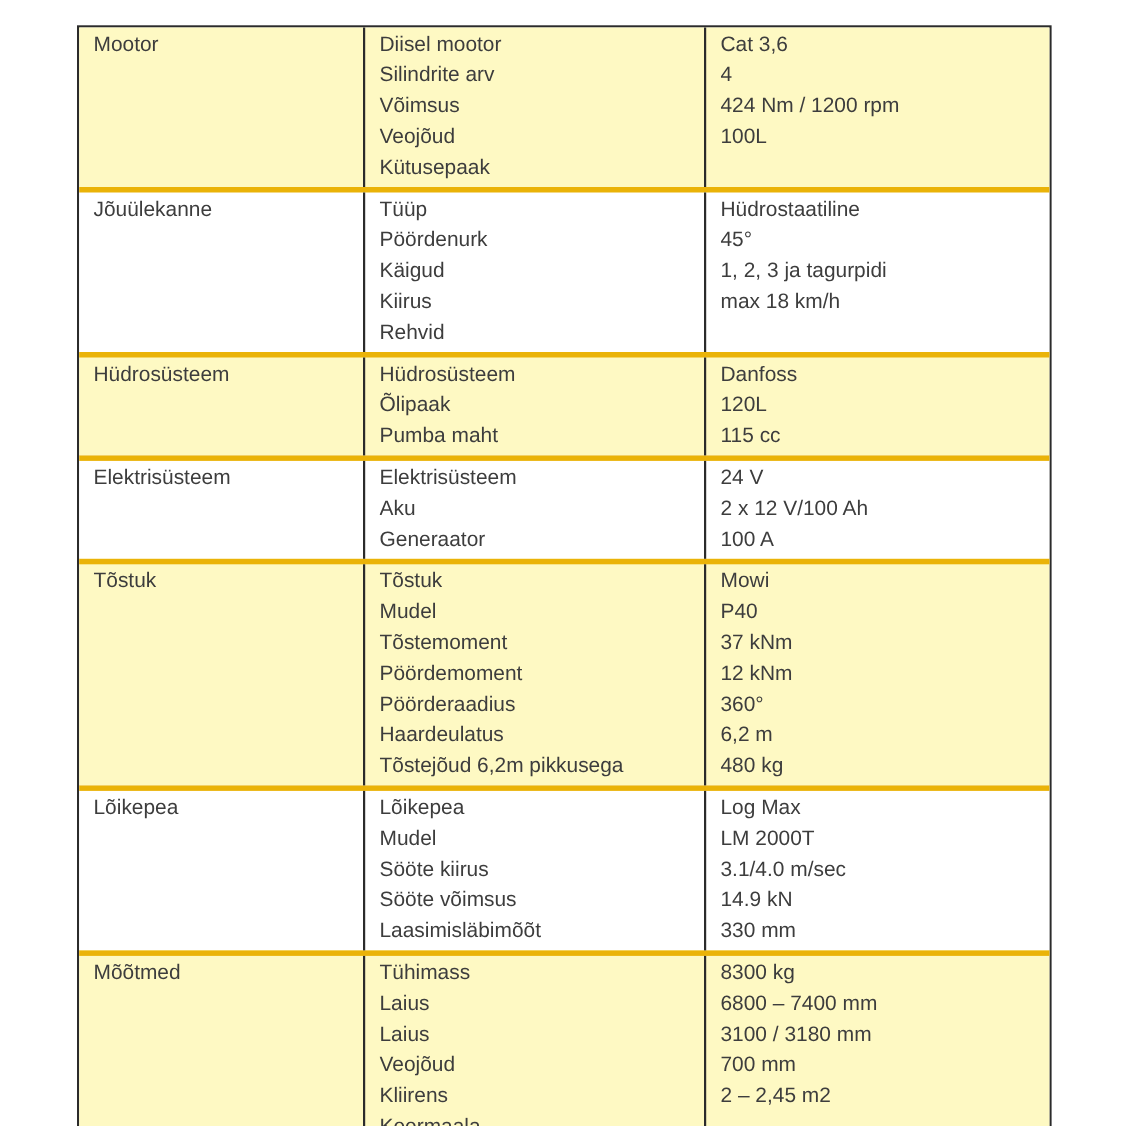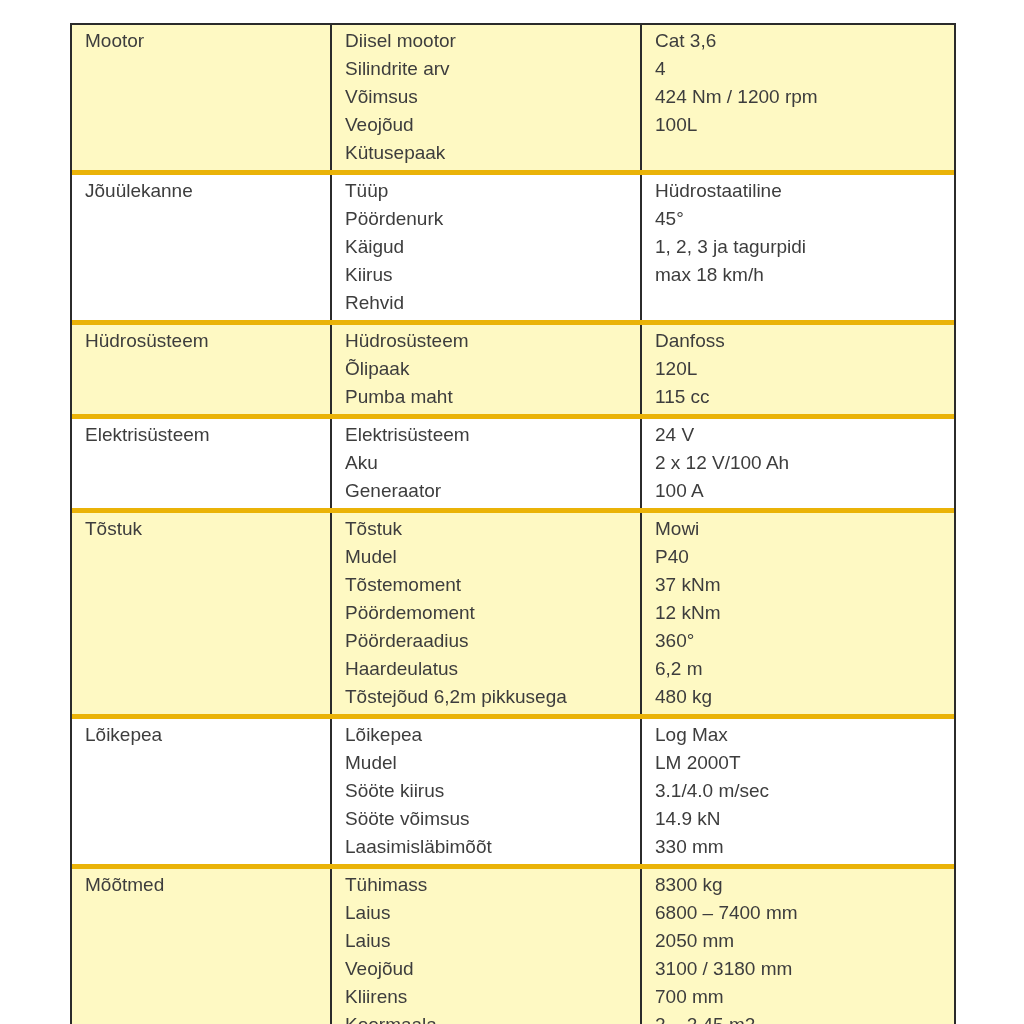--- a/index.html
+++ b/index.html
@@ -168,20 +168,19 @@
       <div class="line">Tühimass</div>
       <div class="line">Laius</div>
       <div class="line">Laius</div>
       <div class="line">Veojõud</div>
       <div class="line">Kliirens</div>
       <div class="line">Koormaala</div>
     </div>
     <div class="cell vals">
       <div class="line">8300 kg</div>
       <div class="line">6800 – 7400 mm</div>
-      <div class="line">2050 mm</div>
       <div class="line">3100 / 3180 mm</div>
       <div class="line">700 mm</div>
       <div class="line">2 – 2,45 m2</div>
     </div>
   </div>
 
 </div>
 
 </body></html>

